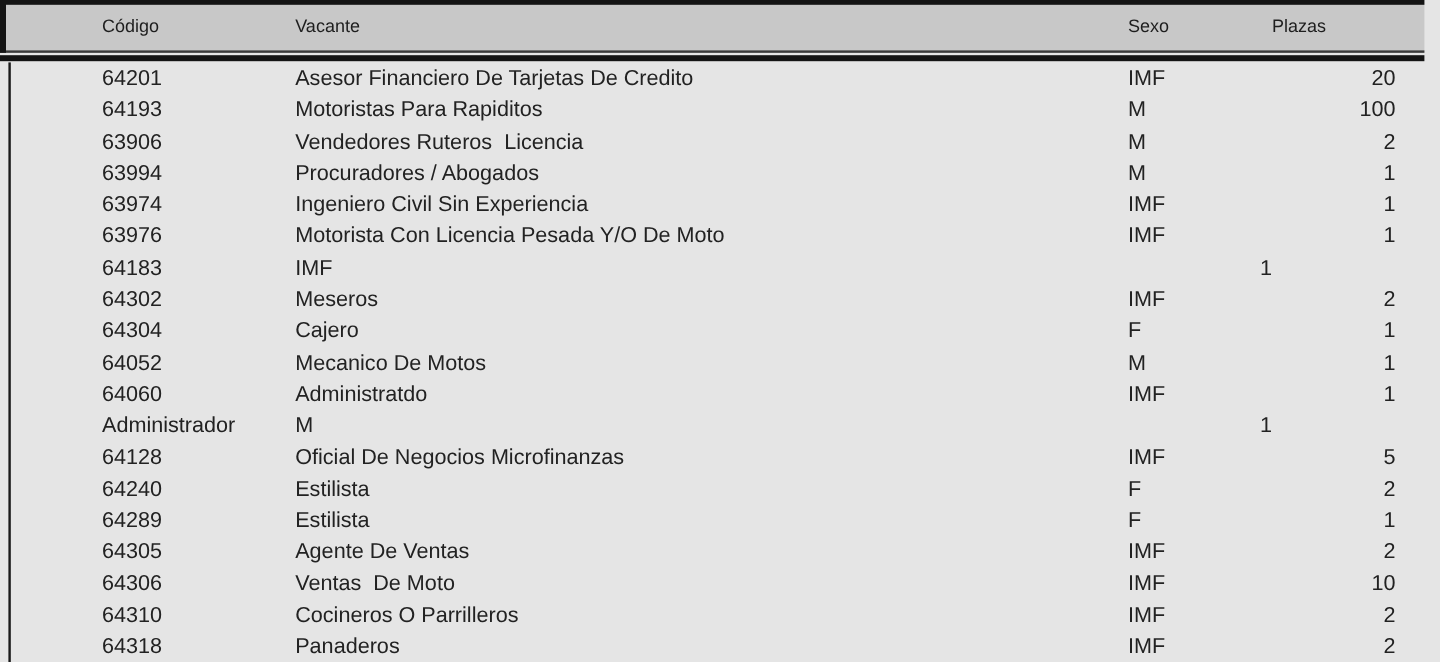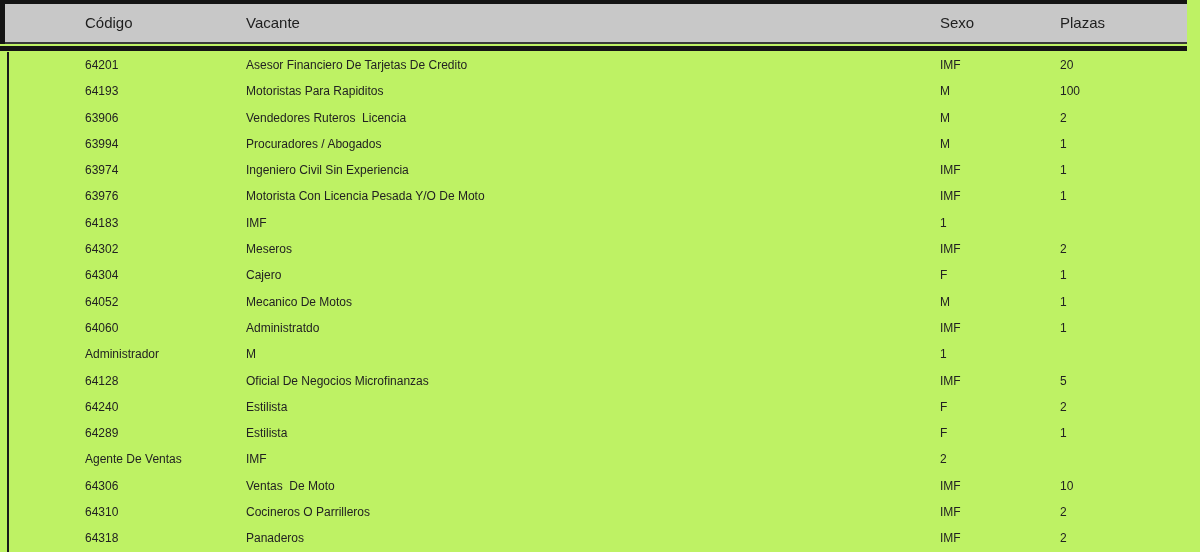--- a/index.html
+++ b/index.html
@@ -5,21 +5,21 @@
   html, body {
     margin: 0;
     padding: 0;
     background: #ffffff;
   }
   .page {
     position: relative;
     width: 1200px;
     height: 552px;
     overflow: hidden;
-    background: #bef264;
+    background: #e5e5e5;
     font-family: "Liberation Sans", sans-serif;
     color: #222222;
   }
 
   
   .table-header {
     position: absolute;
     left: 0;
     right: 13px;
     top: 0;
@@ -71,25 +71,25 @@
     left: 0;
     right: 0;
     top: 52px;
     bottom: 0;
   }
   .row {
     display: grid;
     grid-template-columns: 85px 161px 694px 120px 103px;
     height: 26.3px;
     line-height: 26.3px;
-    font-size: 12px;
+    font-size: 18px;
     color: #222222;
   }
   .row .c-vacante { white-space: pre; }
-  .row .c-plazas { }
+  .row .c-plazas { text-align: right; }
 </style>
 </head>
 <body>
 
 <div class="page" style="color: rgb(34, 34, 34);">
 
   <div class="table-header" style="background: rgb(200, 200, 200);">
     <div class="header-grid">
       <div></div>
       <div class="h-codigo">Código</div>
@@ -202,20 +202,21 @@
       </div>
       <div class="row">
         <div class="spacer"></div>
         <div class="c-codigo">64289</div>
         <div class="c-vacante">Estilista</div>
         <div class="c-sexo">F</div>
         <div class="c-plazas">1</div>
       </div>
       <div class="row">
         <div class="spacer"></div>
+        <div class="c-codigo">64305</div>
         <div class="c-vacante">Agente De Ventas</div>
         <div class="c-sexo">IMF</div>
         <div class="c-plazas">2</div>
       </div>
       <div class="row">
         <div class="spacer"></div>
         <div class="c-codigo">64306</div>
         <div class="c-vacante">Ventas  De Moto</div>
         <div class="c-sexo">IMF</div>
         <div class="c-plazas">10</div>

